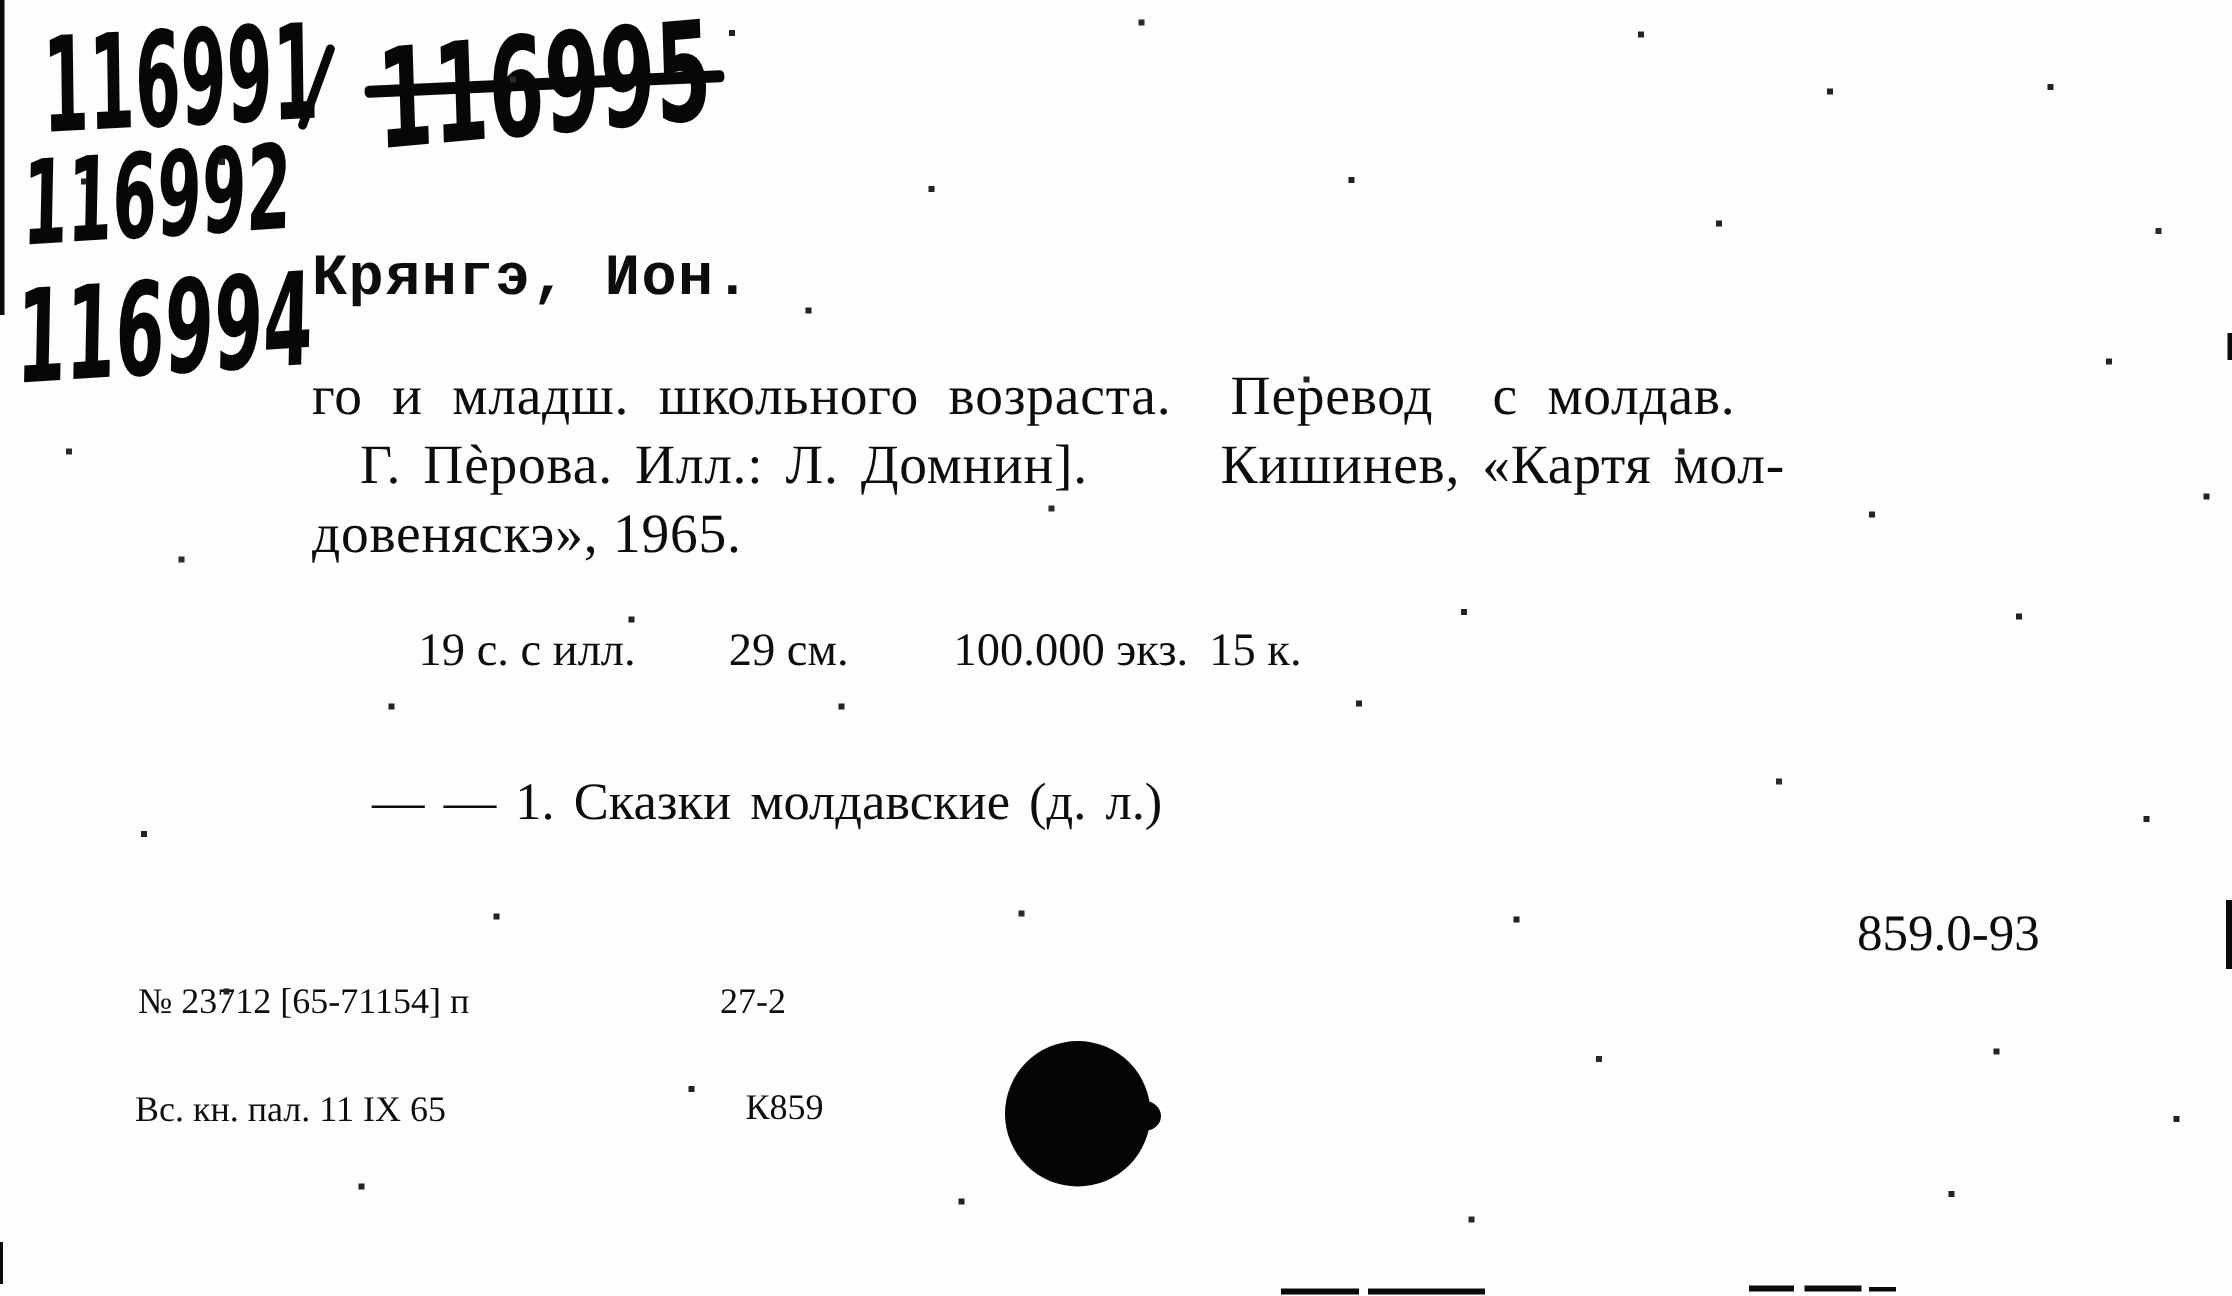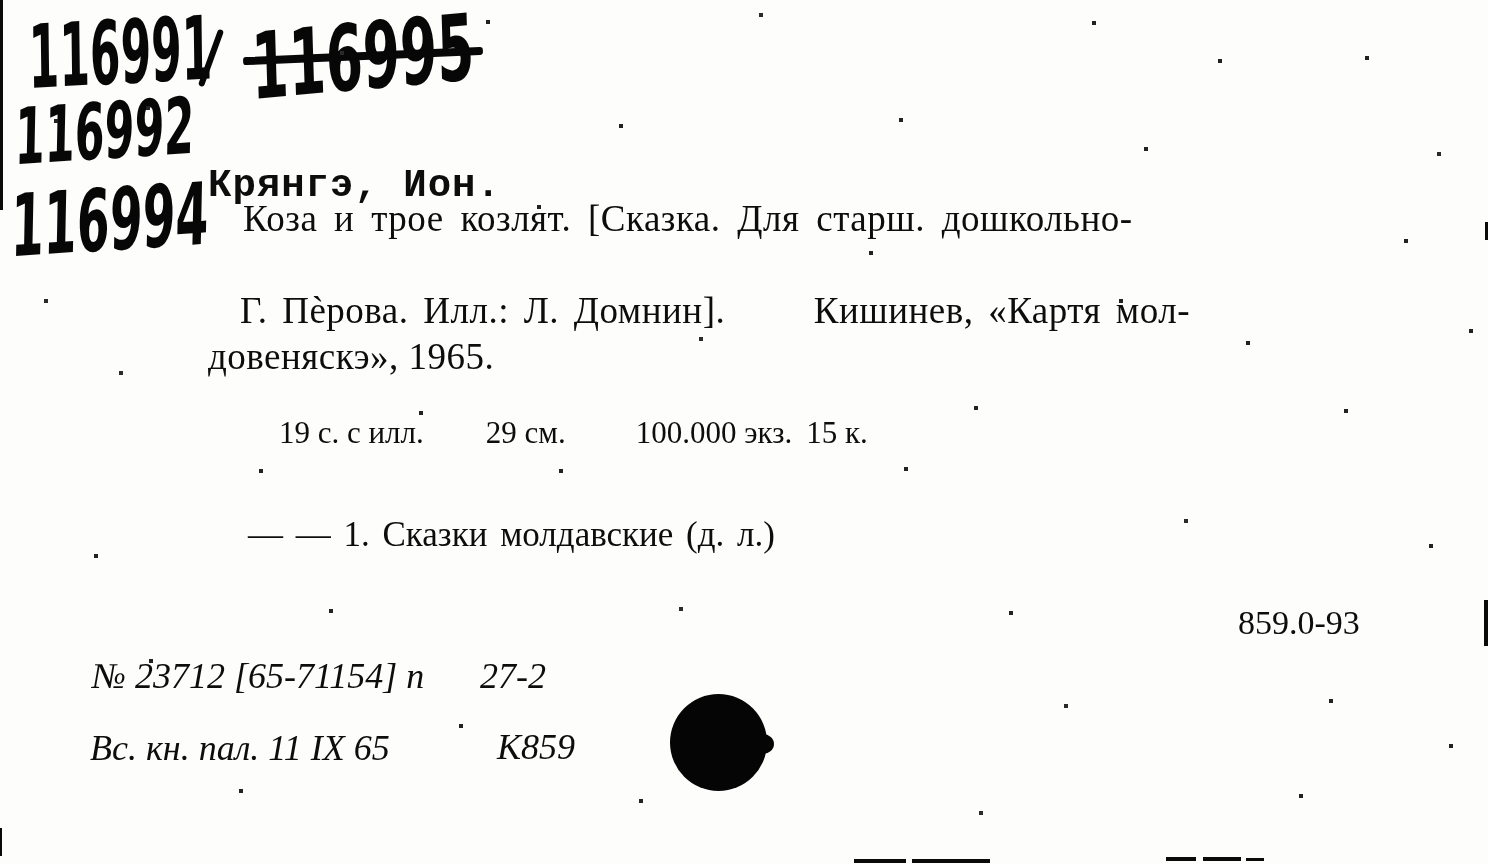--- a/index.html
+++ b/index.html
@@ -41,21 +41,21 @@
   #body-2{left:208px;top:289px;word-spacing:5px;margin-left:32px;}
   #body-3{left:208px;top:335px;text-align:right;}
   .smallline{font-size:31px;}
   #collation{left:248px;top:379px;}
   #collation .gap1{display:inline-block;width:62px;}
   #collation .gap2{display:inline-block;width:70px;}
   #collation .gap3{display:inline-block;width:14px;}
   #note{left:248px;top:413px;font-size:31px;}
   #tracing{left:248px;top:515px;font-size:35px;word-spacing:4px;}
   #classification{left:1238px;top:604px;font-size:34px;text-align:right;}
-  .footline{font-size:36px;font-style:italic;}
+  .footline{font-size:24px;}
   #foot-1{left:92px;top:655px;}
   #foot-1-right{left:480px;top:655px;}
   #foot-2{left:92px;top:691px;}
   #foot-3{left:90px;top:727px;}
   #foot-3-right{left:497px;top:726px;}
   
   #hole-punch{
     position:absolute;left:670px;top:694px;width:97px;height:97px;
     background:#050505;border-radius:50%;
   }
@@ -98,21 +98,21 @@
 <div id="card">
 
   <div class="hand" id="hw-1">116991</div>
   <div id="hw-dash"></div>
   <div class="hand" id="hw-1b">116995</div>
   <div id="hw-strike"></div>
   <div class="hand" id="hw-2">116992</div>
   <div class="hand" id="hw-3">116994</div>
 
   <div class="print" id="heading">Крянгэ, Ион.</div>
-  <div class="print bodyline" id="body-0">Коза и трое козлят. [Сказка. Для старш. дошкольно-</div>
+  <div class="print bodyline" id="body-1">го и младш. школьного возраста.  Перевод  с молдав.</div>
   <div class="print bodyline" id="body-2">Г. Пѐрова. Илл.: Л. Домнин].      Кишинев, «Картя мол-</div>
   <div class="print bodyline" id="body-3">довеняскэ», 1965.</div>
 
   <div class="print smallline" id="collation">
     <span>19 с. с илл.</span><span class="gap1"></span><span>29 см.</span><span class="gap2"></span><span>100.000 экз.</span><span class="gap3"></span><span>15 к.</span>
   </div>
 
   <div class="print" id="tracing">— — 1. Сказки молдавские (д. л.)</div>
 
   <div class="print" id="classification">859.0-93</div>

